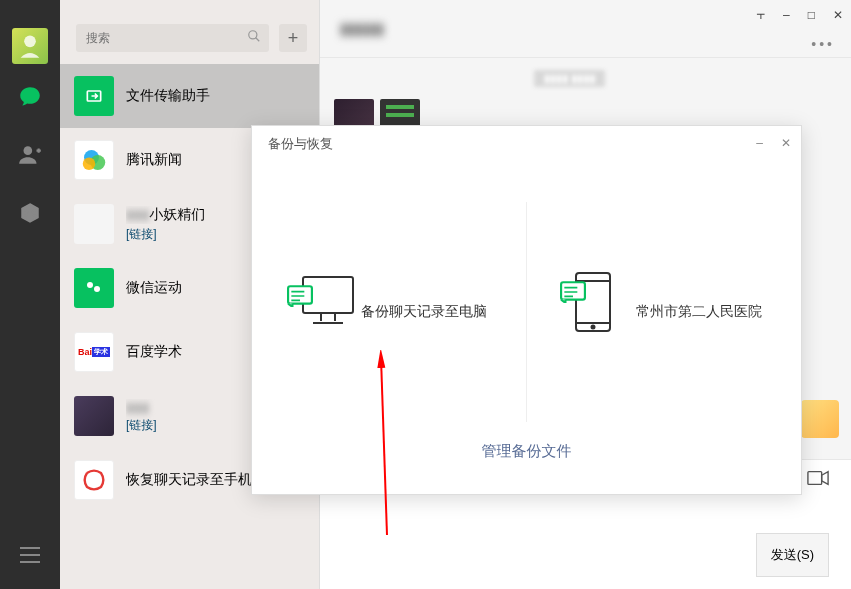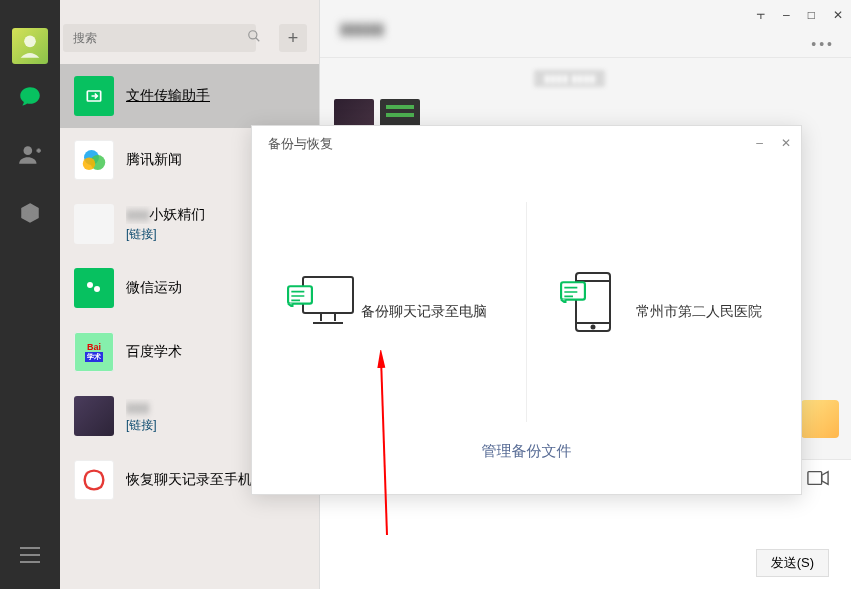--- a/index.html
+++ b/index.html
@@ -8,29 +8,29 @@
 .sidebar { position: absolute; left: 0; top: 0; width: 60px; height: 100%; background: #2e2e2e; display: flex; flex-direction: column; align-items: center; }
 .avatar { width: 36px; height: 36px; margin-top: 28px; border-radius: 3px; background: linear-gradient(135deg, #d4e157, #8bc34a); display: flex; align-items: center; justify-content: center; overflow: hidden; }
 .avatar svg { width: 28px; height: 28px; }
 .nav-icon { width: 60px; height: 50px; display: flex; align-items: center; justify-content: center; cursor: pointer; margin-top: 8px; }
 .nav-icon:first-of-type { margin-top: 24px; }
 .nav-icon.active svg { fill: #07c160; }
 .nav-icon svg { fill: #888; }
 .hamburger { position: absolute; bottom: 16px; left: 0; width: 60px; height: 36px; display: flex; align-items: center; justify-content: center; cursor: pointer; }
 
 .conv-panel { position: absolute; left: 60px; top: 0; width: 260px; height: 100%; background: #eeeae8; border-right: 1px solid #ddd; }
-.search-row { display: flex; align-items: flex-start; padding: 24px 12px 12px 3px; gap: 10px; }
+.search-row { display: flex; align-items: flex-start; padding: 24px 12px 12px 16px; gap: 10px; }
 .search-box { flex: 1; height: 28px; background: #e2dedb; border: none; border-radius: 3px; padding: 0 28px 0 10px; font-size: 12px; color: #888; position: relative; }
 .search-wrap { position: relative; flex: 1; }
 .search-glass { position: absolute; right: 8px; top: 50%; transform: translateY(-50%); pointer-events: none; }
 .add-btn { width: 28px; height: 28px; background: #e2dedb; border: none; border-radius: 3px; font-size: 18px; color: #666; cursor: pointer; }
 
 .conv-list { overflow-y: auto; height: calc(100% - 64px); }
 .conv-item { display: flex; align-items: center; padding: 12px 14px; cursor: pointer; }
-.conv-item.active { background: #c6c5c4; text-decoration: underline; }
+.conv-item.active { background: #c6c5c4; }
 .conv-ava { width: 40px; height: 40px; border-radius: 3px; flex-shrink: 0; display: flex; align-items: center; justify-content: center; font-size: 10px; font-weight: bold; }
 .conv-text { margin-left: 12px; flex: 1; overflow: hidden; }
 .conv-title { font-size: 14px; color: #000; white-space: nowrap; overflow: hidden; text-overflow: ellipsis; }
 .conv-sub { font-size: 12px; color: #0c4a6e; margin-top: 2px; }
 .conv-time { font-size: 11px; color: #999; align-self: flex-start; margin-top: 2px; }
 .blur { filter: blur(3px); color: #aaa !important; }
 
 .chat-panel { position: absolute; left: 320px; top: 0; right: 0; height: 100%; background: #f5f5f5; }
 .title-bar { height: 58px; border-bottom: 1px solid #e7e7e7; display: flex; align-items: center; padding: 0 20px; position: relative; }
 .chat-name { font-size: 16px; filter: blur(4px); color: #666; }
@@ -40,21 +40,21 @@
 
 .msg-area { padding: 10px 14px; }
 .date-pill { display: inline-block; background: #d8d8d8; color: #fff; font-size: 11px; padding: 2px 10px; border-radius: 2px; filter: blur(2px); margin-left: 200px; }
 .msg-thumbs { display: flex; gap: 6px; margin-top: 12px; }
 .thumb { width: 40px; height: 40px; border-radius: 2px; }
 
 .emoji-bubble { position: absolute; right: 12px; top: 400px; width: 38px; height: 38px; border-radius: 4px; background: linear-gradient(135deg, #ffe082, #ffb74d); }
 
 .input-area { position: absolute; left: 0; right: 0; bottom: 0; height: 130px; border-top: 1px solid #e7e7e7; background: #fff; }
 .video-icon { position: absolute; right: 22px; top: 10px; }
-.send-btn { position: absolute; right: 22px; bottom: 12px; border: 1px solid #ddd; background: #f5f5f5; padding: 4px 14px; font-size: 13px; cursor: pointer; }
+.send-btn { position: absolute; right: 22px; bottom: 12px; border: 1px solid #ddd; background: #f5f5f5; padding: 12px 14px; font-size: 13px; cursor: pointer; }
 
 .modal { position: absolute; left: 251px; top: 125px; width: 551px; height: 370px; background: #fff; border: 1px solid #ddd; box-shadow: 0 4px 20px rgba(0,0,0,0.15); }
 .modal-title { height: 36px; display: flex; align-items: center; padding: 0 16px; font-size: 13px; color: #555; border-bottom: 1px solid transparent; }
 .modal-ctrl { position: absolute; right: 10px; top: 10px; display: flex; gap: 18px; }
 .modal-ctrl span { cursor: pointer; color: #888; font-size: 12px; }
 .modal-body { display: flex; height: 260px; padding-top: 40px; }
 .modal-opt { flex: 1; display: flex; flex-direction: row; align-items: center; justify-content: center; cursor: pointer; }
 .modal-opt:first-child { border-right: 1px solid #eee; }
 .opt-icon { width: 70px; height: 60px; margin-bottom: 22px; position: relative; }
 .opt-label { font-size: 14px; color: #333; }
@@ -148,21 +148,21 @@
           <svg width="24" height="24" viewBox="0 0 24 24" fill="#fff">
             <circle cx="8" cy="9" r="3"></circle>
             <circle cx="15" cy="13" r="3"></circle>
           </svg>
         </div>
       <div class="conv-text">
           <div class="conv-title">微信运动</div>
         </div>
     </div>
     <div class="conv-item">
-      <div class="conv-ava" style="background:#86efac;border:1px solid #eee;color:#2932e1;font-size:9px;display:flex;flex-direction:column;align-items:center;justify-content:center">
+      <div class="conv-ava" style="background:#ffffff;border:1px solid #eee;color:#2932e1;font-size:9px;display:flex;flex-direction:row;align-items:center;justify-content:center">
           <span style="color:#e10602;font-weight:bold">Bai</span>
           <span style="background:#2932e1;color:#fff;padding:0 2px;font-size:7px">学术</span>
         </div>
       <div class="conv-text">
           <div class="conv-title">百度学术</div>
         </div>
     </div>
     <div class="conv-item">
       <div class="conv-ava" style="background:linear-gradient(135deg,#4a3c5c,#2d2438)"></div>
       <div class="conv-text">

